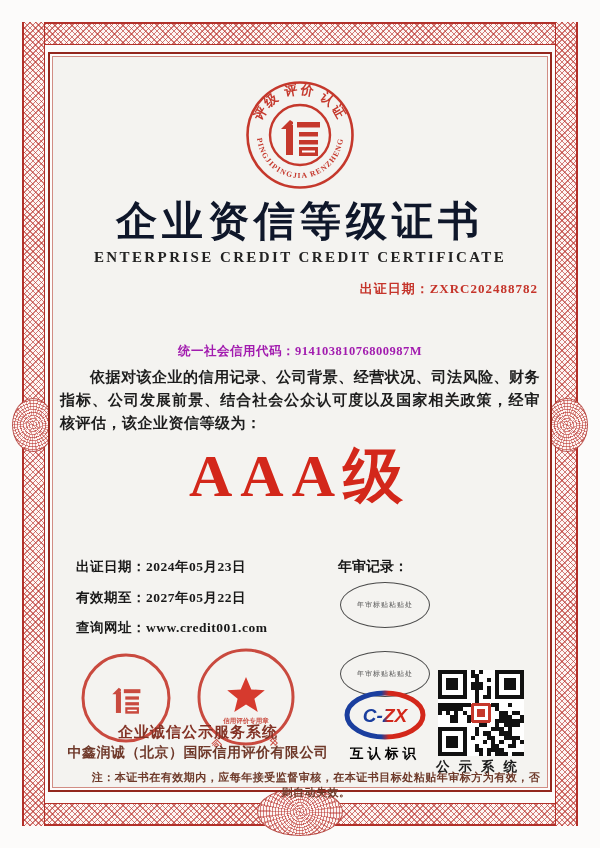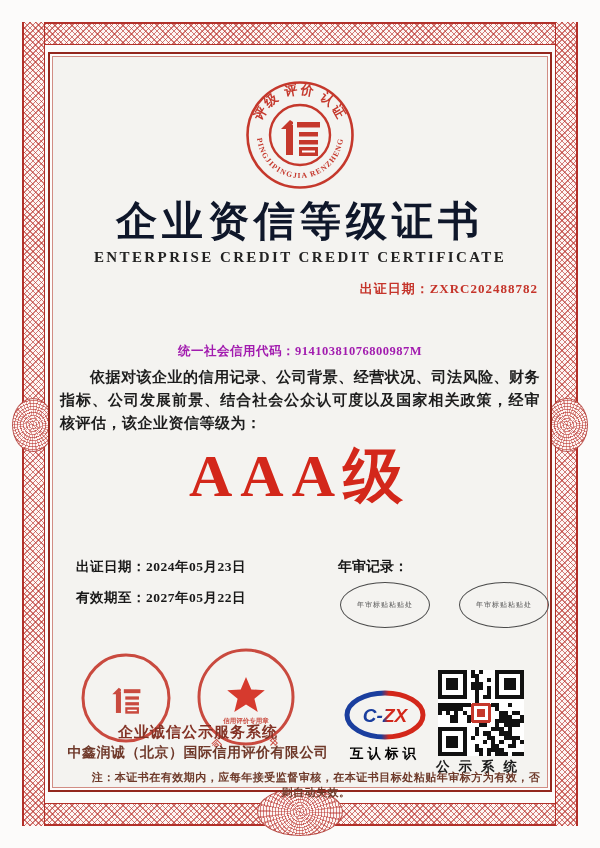--- a/index.html
+++ b/index.html
@@ -48,21 +48,21 @@
 
   .paragraph { top:366px; left:60px; right:60px; font-size:15px; font-weight:700; line-height:23px;
     color:#1d1d1d; text-align:justify; text-indent:2em; letter-spacing:.5px; }
 
   .rating { top:436px; font-size:60px; font-weight:700; letter-spacing:8px; color:#d3271a; }
 
   
   .details { left:76px; top:530px;margin-top:28px; }
   .detail-row { font-size:13.5px; font-weight:700; color:#181818; margin-bottom:12.5px; letter-spacing:.5px; }
   .annual-title { left:338px; top:558px; font-size:14px; font-weight:700; color:#181818; }
-  .stickers { left:340px; top:582px; display:flex; gap:29px; }
+  .stickers { left:340px; top:582px; display:flex; gap:23px;flex-direction:column; }
   .sticker { width:90px; height:46px; border:1.5px solid #4a4a4a; border-radius:50%;
     display:flex; align-items:center; justify-content:center; font-size:7px; color:#555; letter-spacing:1px; }
 
   
   .seal-left  { left:80px;  top:652px; width:92px;  height:92px; }
   .seal-right { left:196px; top:647px; width:100px; height:100px; }
   .seal-caption-1 { left:58px; top:723px; width:280px; text-align:center; font-size:15px; font-weight:700;
     color:#833225; letter-spacing:1px; }
   .seal-caption-2 { left:36px; top:744px; width:324px; text-align:center; font-size:14px; font-weight:700;
     color:#6f392a; letter-spacing:.5px; }
@@ -124,20 +124,21 @@
 
   <div class="abs center uscc">统一社会信用代码：91410381076800987M</div>
 
   <div class="abs paragraph">依据对该企业的信用记录、公司背景、经营状况、司法风险、财务指标、公司发展前景、结合社会公众认可度以及国家相关政策，经审核评估，该企业资信等级为：</div>
 
   <div class="abs center rating">AAA级</div>
 
   <div class="abs details">
     <div class="detail-row"><span>出证日期：</span><span>2024年05月23日</span></div>
     <div class="detail-row"><span>有效期至：</span><span>2027年05月22日</span></div>
+    <div class="detail-row"><span>查询网址：</span><span>www.credit001.com</span></div>
   </div>
 
   <div class="abs annual-title">年审记录：</div>
   <div class="abs stickers">
     <div class="sticker">年审标贴粘贴处</div>
     <div class="sticker">年审标贴粘贴处</div>
   </div>
 
   <div class="abs seal-left">
     <svg width="92" height="92" viewBox="0 0 92 92" style="opacity:.9">

